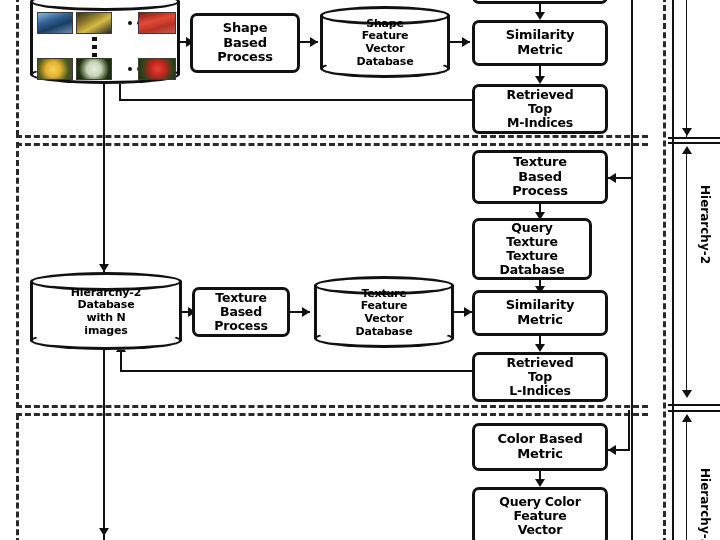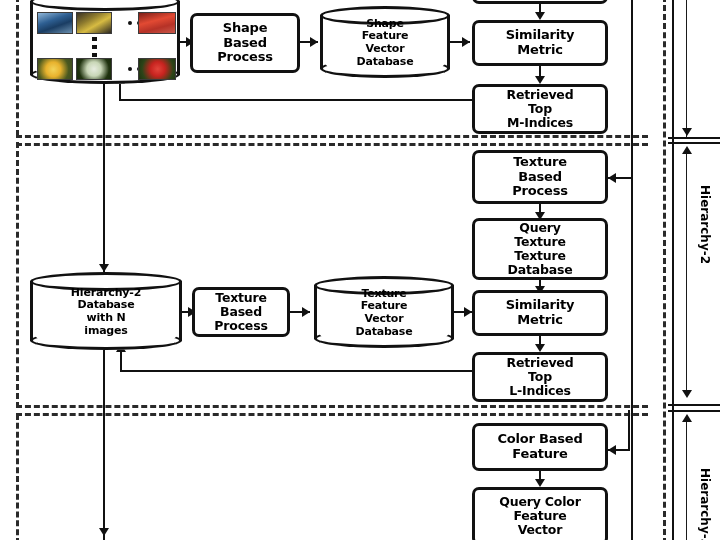--- a/index.html
+++ b/index.html
@@ -247,21 +247,21 @@
   <div class="node" style="left:472px;top:150px;width:136px;height:54px;font-size:13px;">Texture
 Based
 Process</div>
 
   <div class="ln lnh" style="left:608px;top:177px;width:24px;"></div>
   <div class="ah ah-l" style="left:608px;top:173px;"></div>
 
   <div class="ln lnv" style="left:539px;top:204px;height:12px;"></div>
   <div class="ah ah-d" style="left:535px;top:212px;"></div>
 
-  <div class="node" style="left:472px;top:218px;width:136px;height:62px;font-size:12.5px;">Query
+  <div class="node" style="left:472px;top:218px;width:120px;height:62px;font-size:12.5px;">Query
 Texture
 Texture
 Database</div>
 
   <div class="ln lnv" style="left:539px;top:280px;height:10px;"></div>
   <div class="ah ah-d" style="left:535px;top:286px;"></div>
 
   <div class="cyl" style="left:30px;top:272px;width:152px;height:78px;">
     <div class="bot-fill"></div>
     <div class="body"></div>
@@ -308,21 +308,21 @@
 L-Indices</div>
 
   <div class="ln lnh" style="left:120px;top:370px;width:352px;"></div>
   <div class="ln lnv" style="left:120px;top:352px;height:19px;"></div>
   <div class="ah ah-u" style="left:116px;top:344px;"></div>
 
   <div class="ln lnv" style="left:103px;top:348px;height:196px;"></div>
   <div class="ah ah-d" style="left:99px;top:528px;"></div>
 
   <div class="node" style="left:472px;top:423px;width:136px;height:48px;font-size:13px;">Color Based
-Feature</div>
+Metric</div>
 
   <div class="ln lnv" style="left:628px;top:410px;height:40px;"></div>
   <div class="ln lnh" style="left:608px;top:449px;width:22px;"></div>
   <div class="ah ah-l" style="left:608px;top:445px;"></div>
 
   <div class="ln lnv" style="left:539px;top:471px;height:14px;"></div>
   <div class="ah ah-d" style="left:535px;top:479px;"></div>
 
   <div class="node" style="left:472px;top:487px;width:136px;height:58px;font-size:12.5px;">Query Color
 Feature

